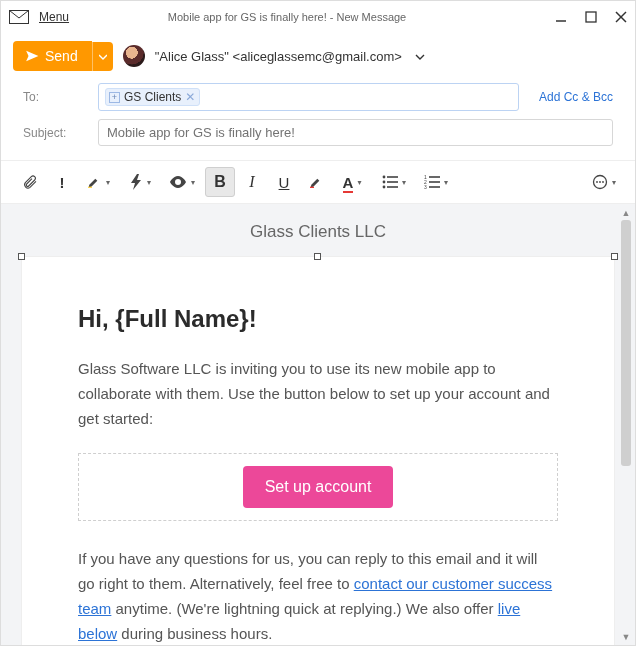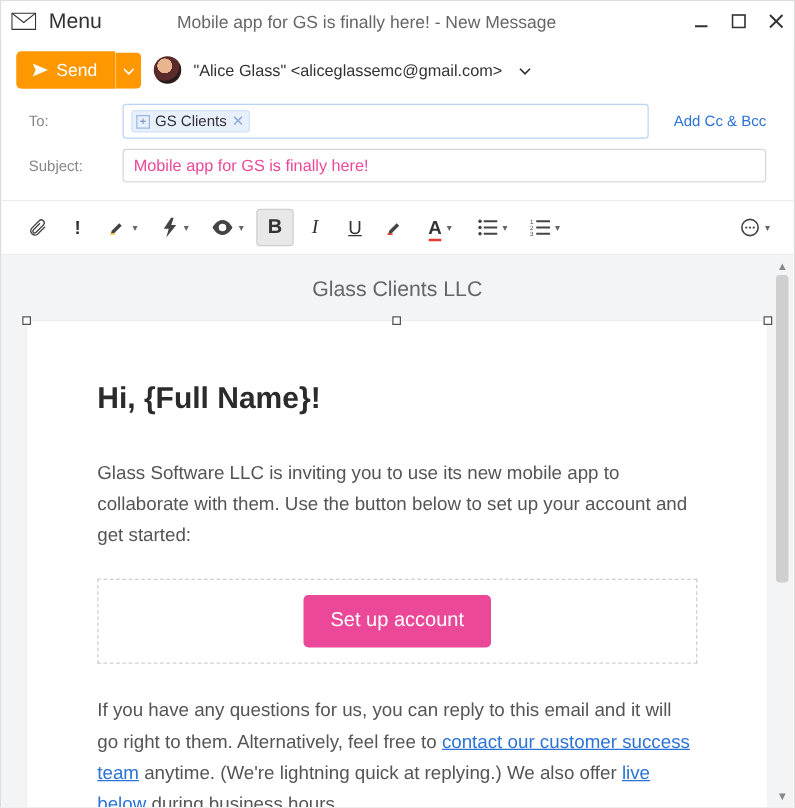--- a/index.html
+++ b/index.html
@@ -18,28 +18,29 @@
   align-items: center;
   height: 32px;
   padding: 0 8px;
   background: #fff;
 }
 .titlebar .icon-mail {
   width: 20px; height: 14px;
   margin-right: 10px;
 }
 .titlebar .menu-label {
-  font-size: 17px;
+  text-decoration: underline;
+  font-size: 12px;
   cursor: pointer;
 }
 .titlebar .title {
   flex: 1;
   text-align: center;
   color: #666;
-  font-size: 14px;
+  font-size: 11px;
   margin-left: -50px;
 }
 .win-controls { display: flex; gap: 18px; align-items: center; }
 .win-controls span { cursor: pointer; display:inline-flex; }
 
 .send-row {
   display: flex;
   align-items: center;
   padding: 8px 12px 12px 12px;
   gap: 10px;
@@ -126,21 +127,21 @@
   cursor: pointer;
   white-space: nowrap;
   margin-left: 0;
 }
 .subject-input {
   flex: 1;
   border: 1px solid #d7d7d7;
   border-radius: 3px;
   padding: 5px 8px;
   font-size: 13px;
-  color: #ec4899;
+  color: #737373;
 }
 
 .toolbar {
   display: flex;
   align-items: center;
   padding: 6px 10px 6px 14px;
   border-top: 1px solid #eee;
   border-bottom: 1px solid #eee;
   gap: 2px;
 }
@@ -191,21 +192,21 @@
   border: 1px solid #555;
   background: #fff;
 }
 .sel-tl { top:-4px; left:-4px; }
 .sel-tr { top:-4px; right:-4px; }
 .sel-tm { top:-4px; left:50%; margin-left:-4px; }
 .paper h1 {
   font-size: 24px;
   font-weight: 700;
   color: #2b2b2b;
-  margin-bottom: 34px;
+  margin-bottom: 24px;
 }
 .paper p {
   font-size: 15px;
   color: #555;
   line-height: 1.65;
   margin-bottom: 22px;
 }
 .cta-wrap {
   border: 1px dashed #cfcfcf;
   padding: 12px 0;

